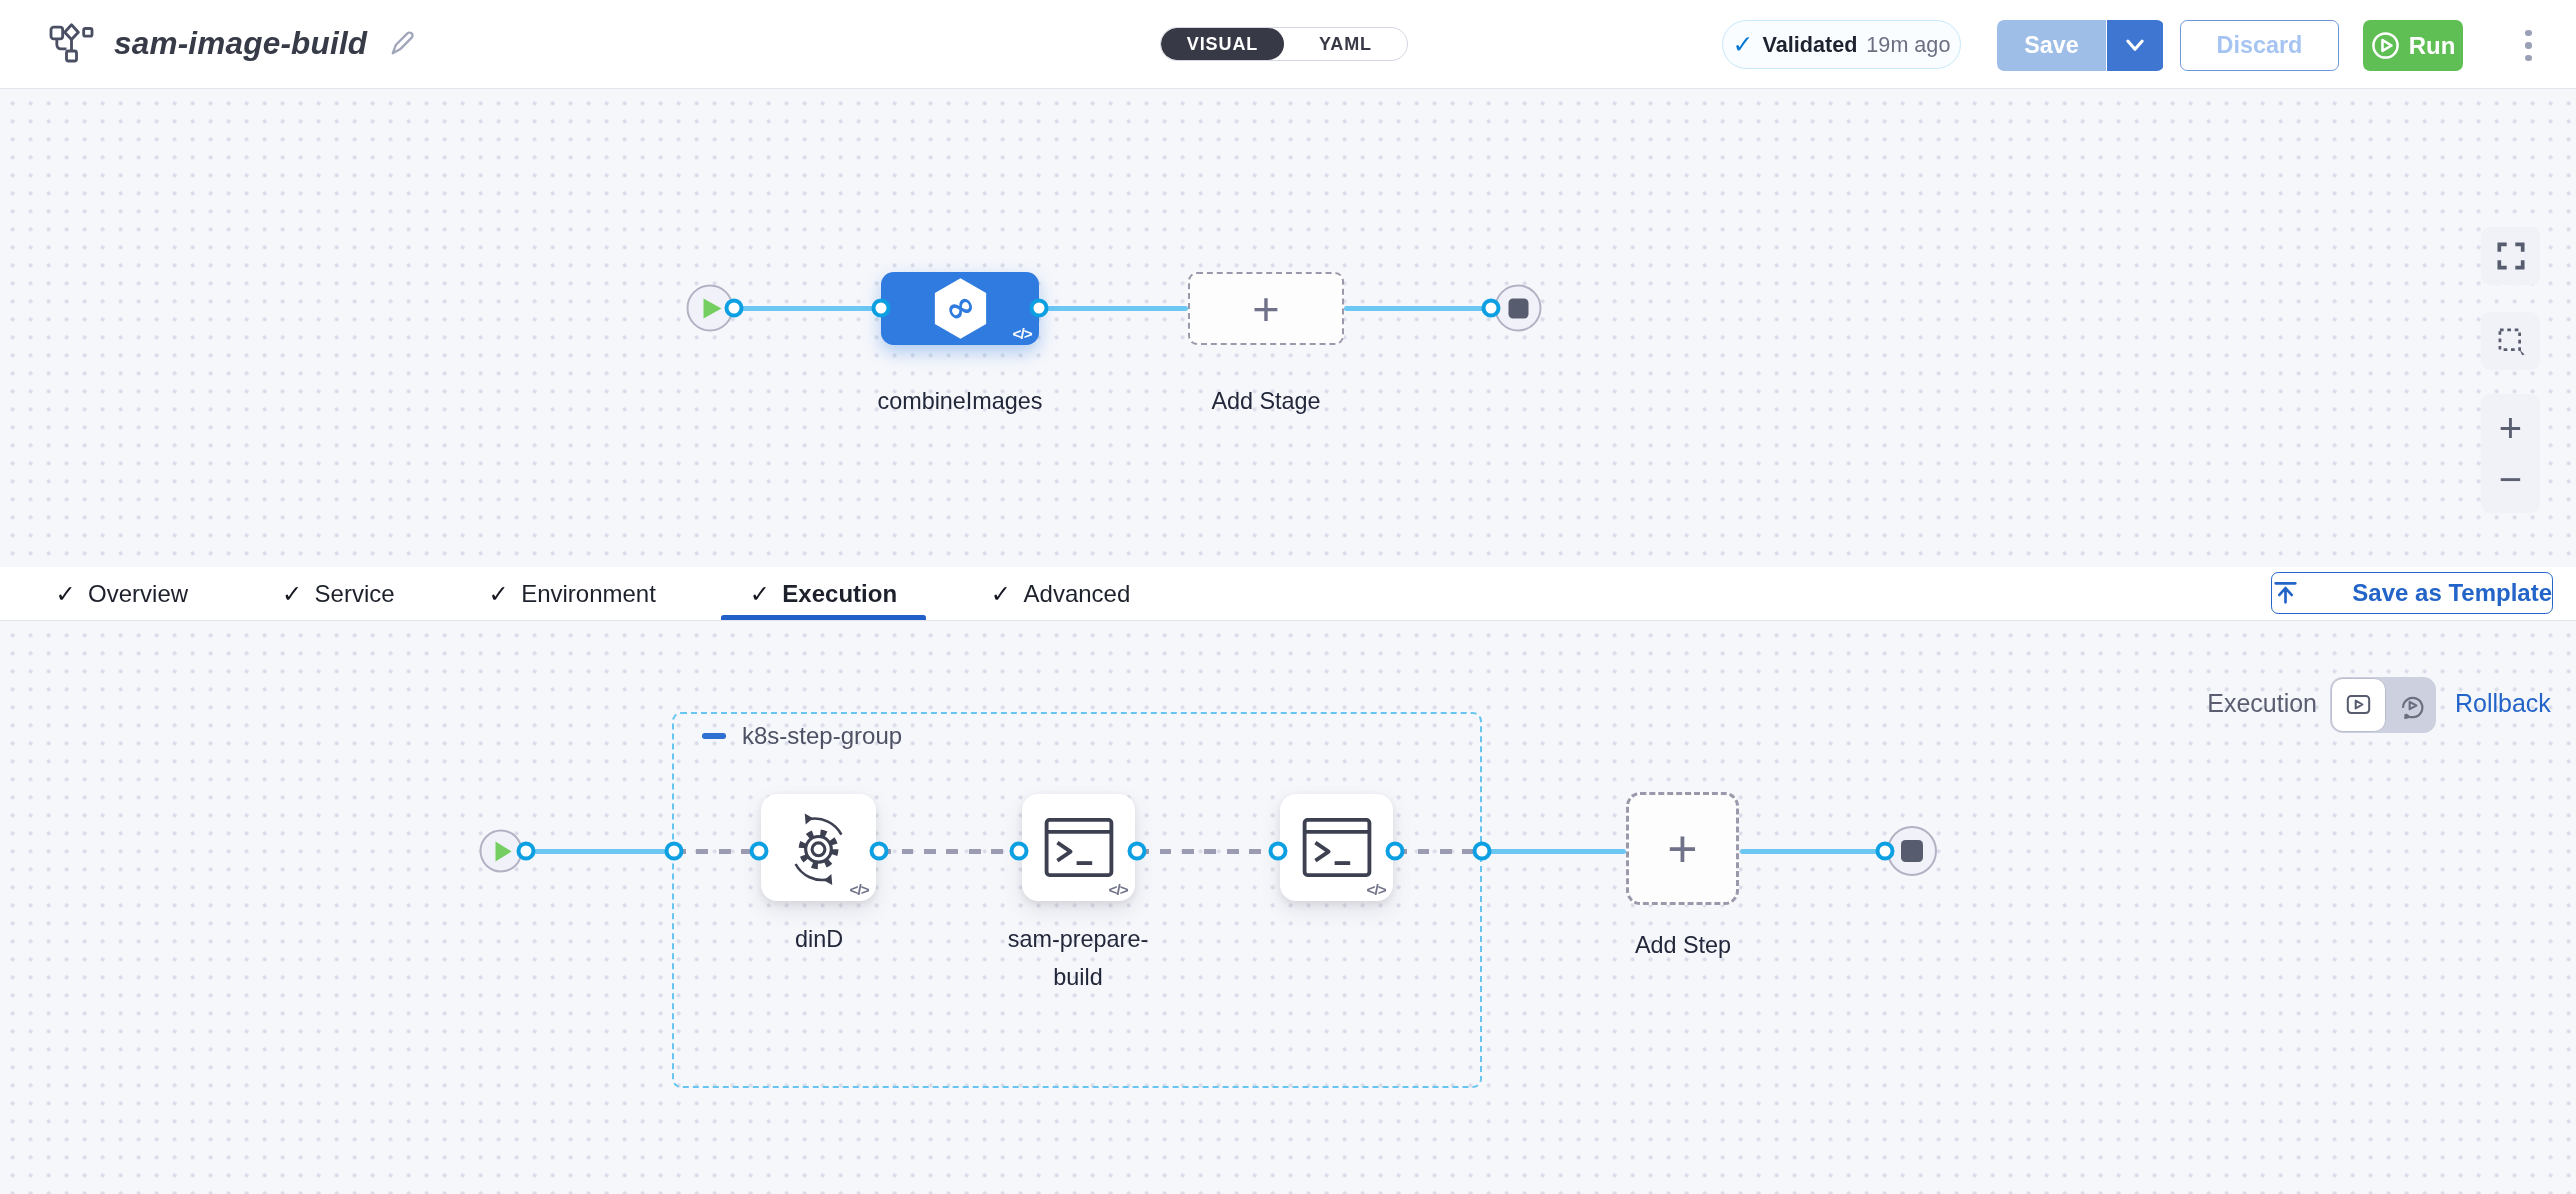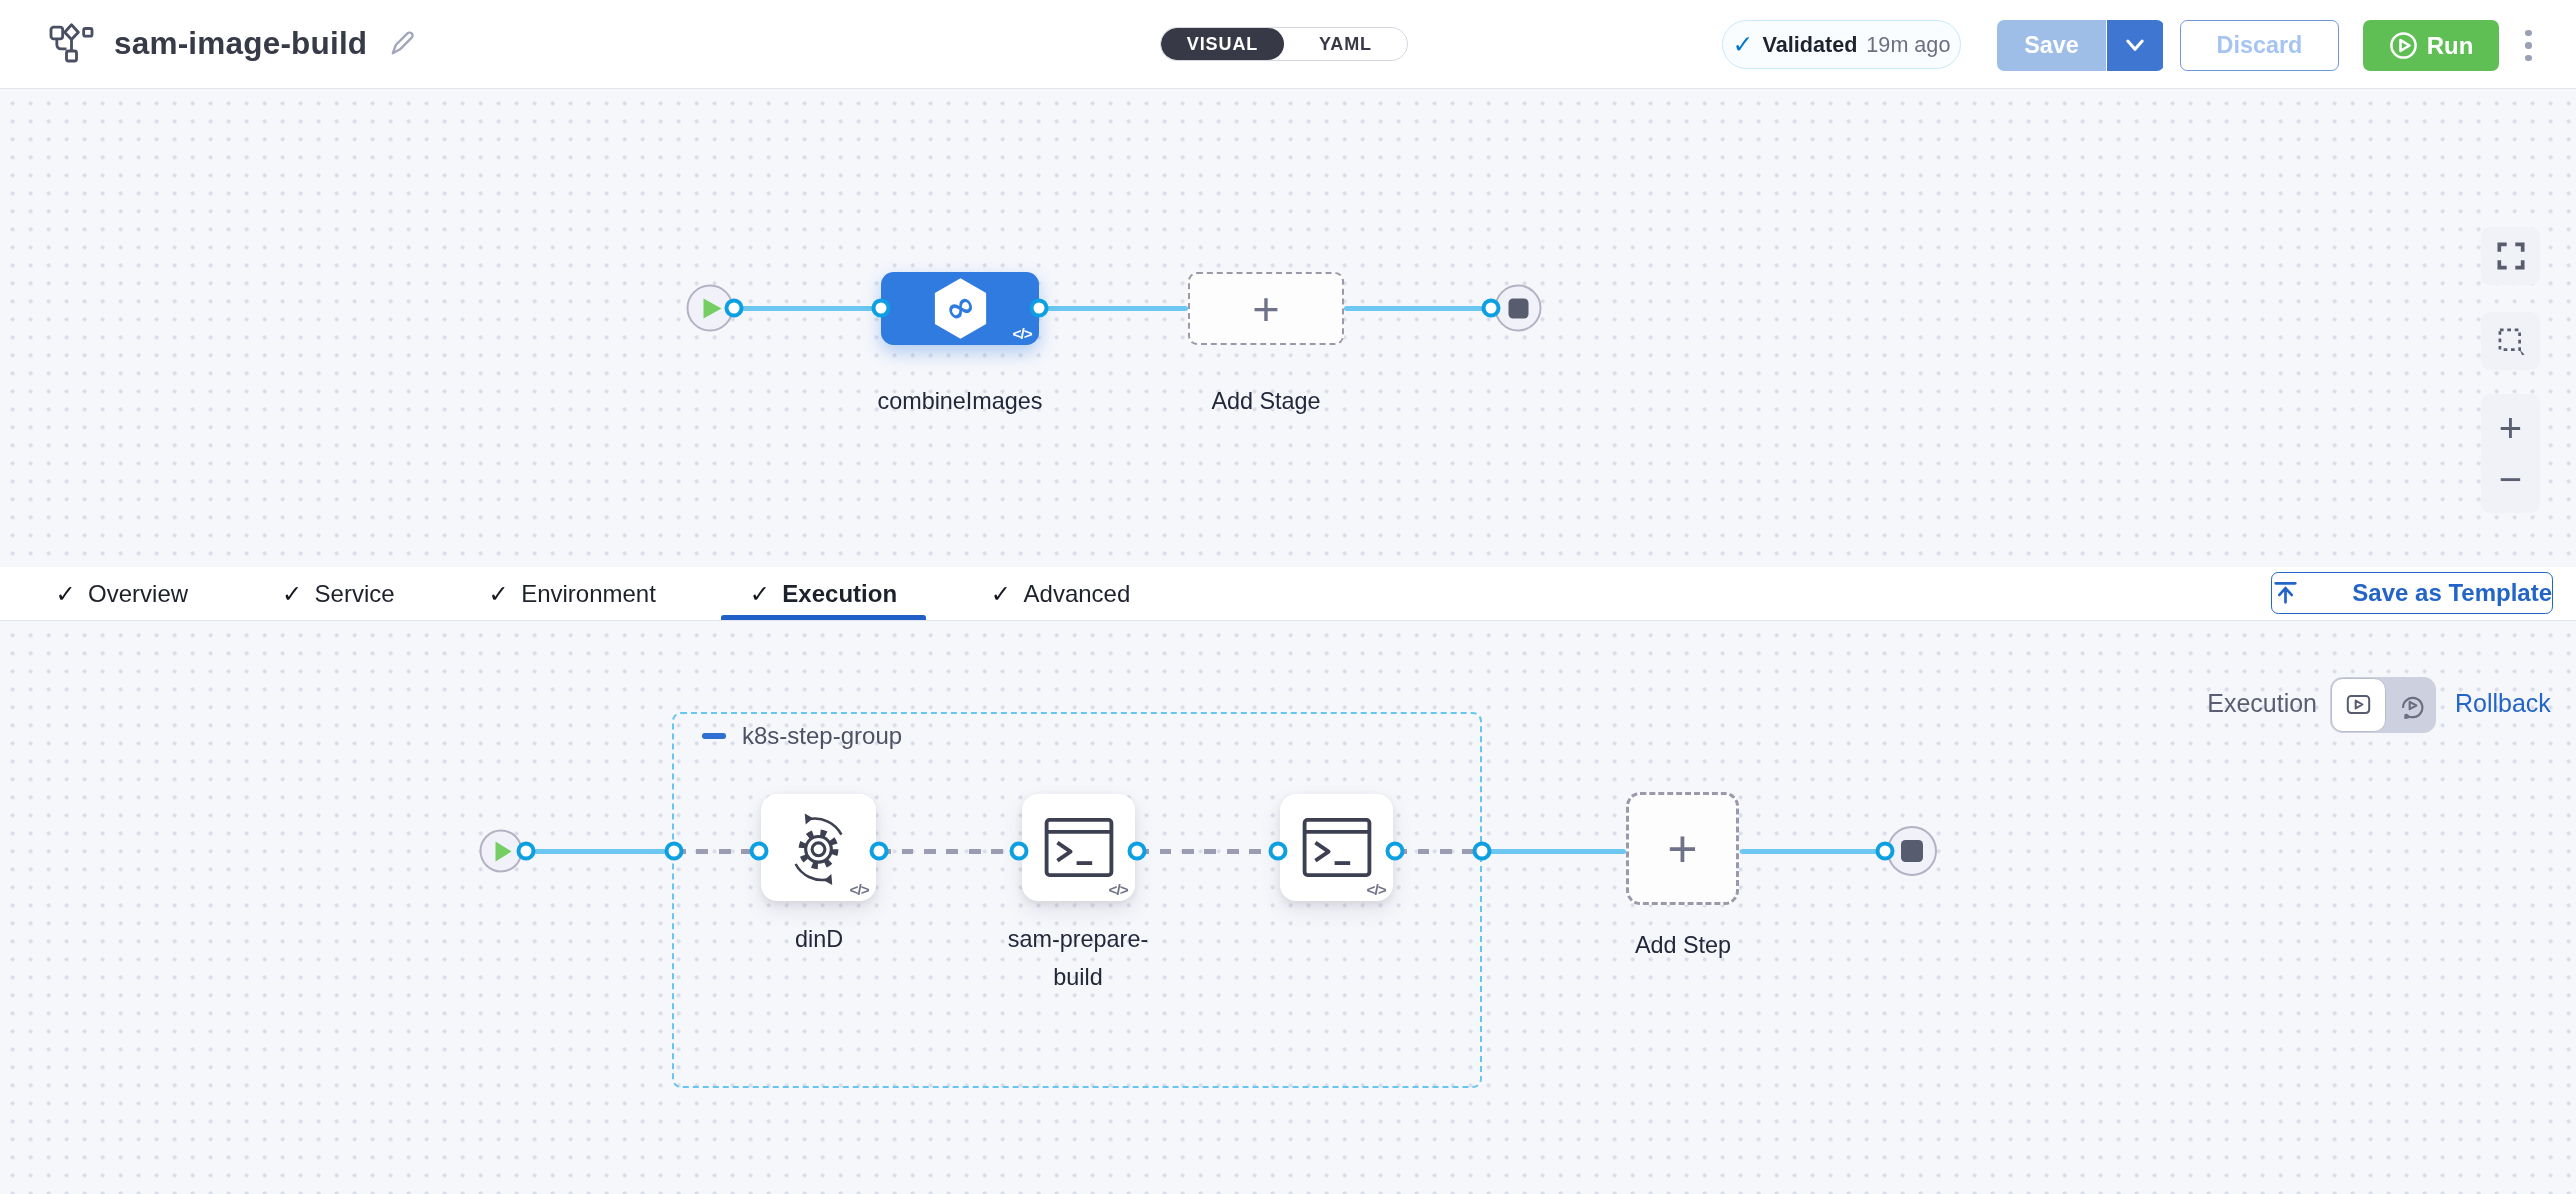--- a/index.html
+++ b/index.html
@@ -3,21 +3,21 @@
 <meta charset="utf-8">
 <style>
   * { margin:0; padding:0; box-sizing:border-box; }
   html,body { width:2576px; height:1194px; overflow:hidden; background:#fff;
               font-family:"Liberation Sans","DejaVu Sans",sans-serif; }
   .page { position:relative; width:2576px; height:1194px; }
 
   
   .header { position:relative; height:89px; background:#fff; border-bottom:1.8px solid #e3e5ee; }
   .title-group { position:absolute; left:49px; top:0; height:87px; display:flex; align-items:center; gap:20px; }
-  .page-title { font-size:31.5px; font-weight:700; color:#373a47; letter-spacing:0.2px; }
+  .page-title { font-size:31.5px; font-weight:700; color:#373a47; letter-spacing:0.2px;font-style:italic; }
   .icon-flat { display:inline-flex; align-items:center; justify-content:center; }
 
   .mode-toggle { position:absolute; left:1160px; top:27px; height:34px; width:248px;
                  border:1.8px solid #d5d7e2; border-radius:18px; background:#fff; display:flex; overflow:hidden; }
   .mode-seg { flex:1; display:flex; align-items:center; justify-content:center;
               font-size:18px; font-weight:700; letter-spacing:0.9px; color:#383946; cursor:pointer; }
   .mode-seg.sel { background:#383946; color:#fff; border-radius:18px; }
   .badge-validated { position:absolute; left:1722px; top:20px; width:239px; height:49px;
                      border:1.8px solid #c7e8fa; background:#fafdff; border-radius:25px;
                      display:flex; align-items:center; justify-content:center; gap:9px; }
@@ -27,21 +27,21 @@
 
   .btn { display:flex; align-items:center; justify-content:center; border-radius:7.2px;
          font-weight:700; cursor:pointer; }
   .save-split { position:absolute; left:1997px; top:20px; width:167px; height:51px; display:flex;
                 border-radius:7.2px; overflow:hidden; }
   .save-main { width:110px; background:#9ebee8; color:#fff; font-size:23.4px; font-weight:700;
                display:flex; align-items:center; justify-content:center; border-right:1.8px solid #fff; }
   .save-caret { width:56px; background:#3e76d2; display:flex; align-items:center; justify-content:center; }
   .btn-discard { position:absolute; left:2180px; top:20px; width:159px; height:51px;
                  background:#fff; border:1.8px solid #6d96d8; color:#a6c4f2; font-size:23.4px; }
-  .btn-run { position:absolute; left:2363px; top:20px; width:136px; height:51px;
+  .btn-run { position:absolute; left:2363px; top:20px; width:100px; height:51px;
              background:#5fbf55; color:#fff; font-size:24px; gap:9px; }
   .kebab { position:absolute; left:2515px; top:24px; width:27px; height:43px; display:flex;
            flex-direction:column; align-items:center; justify-content:center; gap:6.3px; cursor:pointer; }
   .kebab i { width:6.3px; height:6.3px; border-radius:50%; background:#9aa0b5; }
 
   
   .canvas { position:relative; background-color:#f6f7fb;
             background-image:radial-gradient(circle,#d9dce8 1.8px,transparent 2.2px);
             background-size:18px 18px; background-position:3.6px 5.4px; overflow:hidden; }
   .canvas1 { height:478px; }

